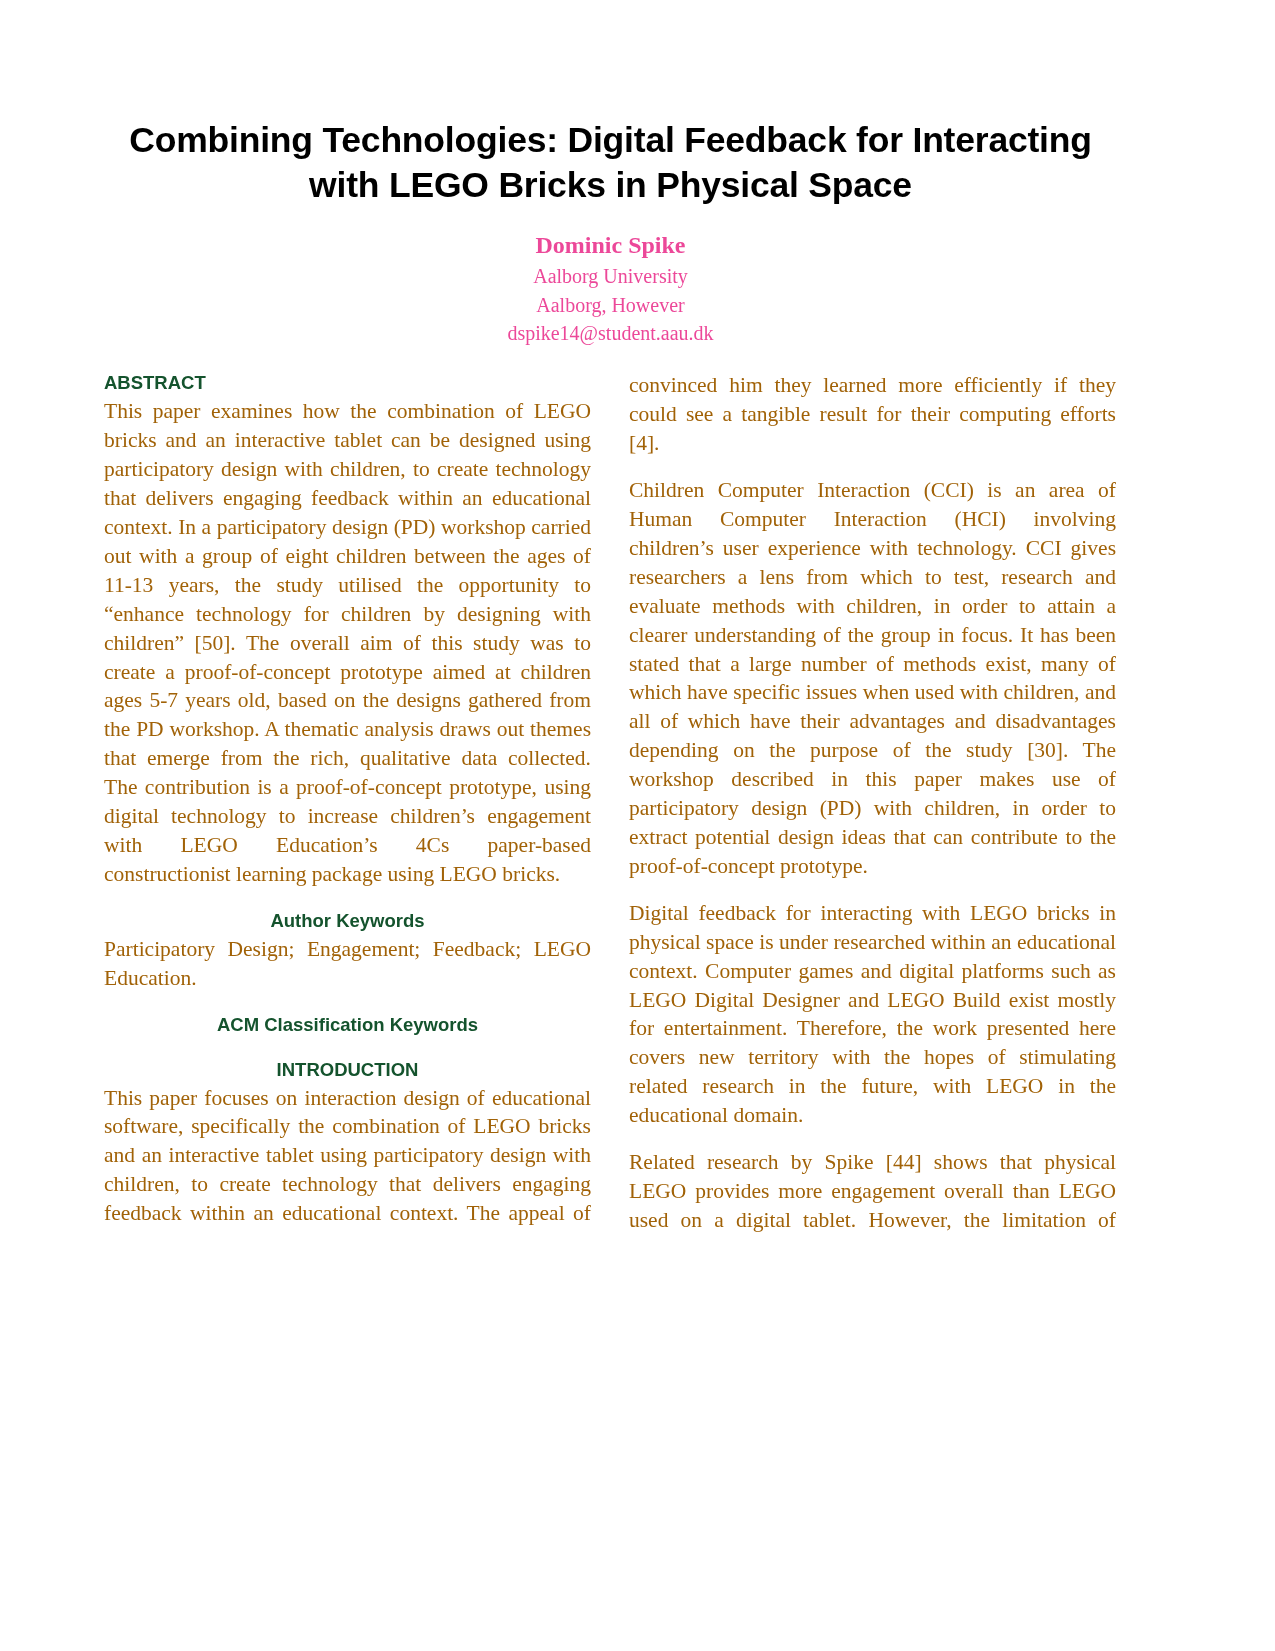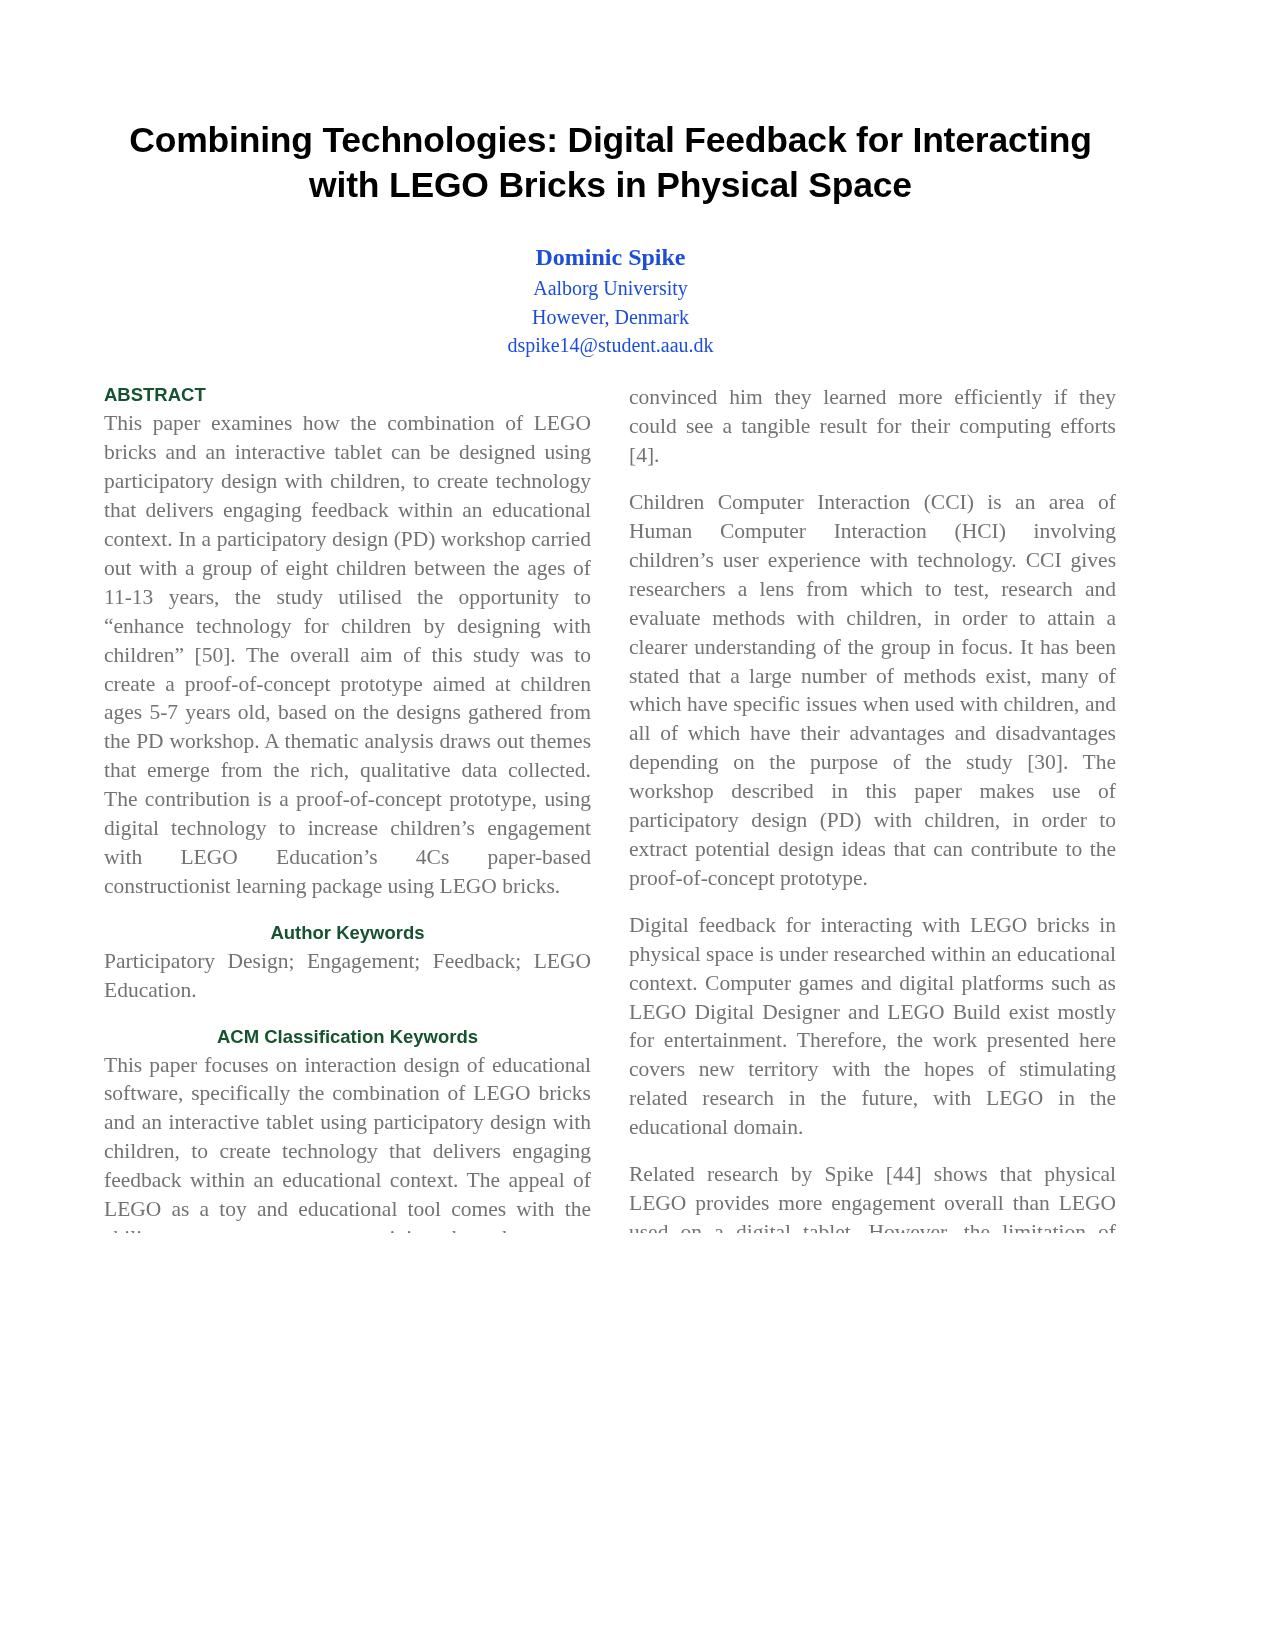--- a/index.html
+++ b/index.html
@@ -29,23 +29,23 @@
     font-size: 35.5px;
     line-height: 1.27;
     text-align: center;
     color: #000000;
     margin: 0 0 6px 0;
     letter-spacing: -0.2px;
     padding: 0 10px;
   }
   .author-block {
     text-align: center;
-    margin-top: 32px;
+    margin-top: 20px;
     font-family: "Liberation Serif", serif;
-    color: #1d4ed8;
+    color: #ec4899;
   }
   .author-name {
     font-size: 24px;
     font-weight: bold;
     line-height: 1.42;
   }
   .author-line {
     font-size: 20px;
     line-height: 1.42;
   }
@@ -69,21 +69,21 @@
   .sec-head.spaced {
     margin-top: 20px;
     text-align: center;
   }
   p.body-text {
     font-family: "Liberation Serif", serif;
     font-size: 21.5px;
     line-height: 1.345;
     text-align: justify;
     text-justify: inter-word;
-    color: #737373;
+    color: #a16207;
     margin: 0 0 0 0;
     hyphens: none;
   }
   p.body-text + p.body-text {
     margin-top: 18px;
   }
   p.body-text.tight {
     margin-top: 0;
   }
   .page-number {
@@ -101,35 +101,36 @@
 <body>
 
 <div class="page">
   <div class="content">
 
     <h1 class="paper-title">Combining Technologies: Digital Feedback for Interacting with LEGO Bricks in Physical Space</h1>
 
     <div class="author-block">
       <div class="author-name">Dominic Spike</div>
       <div class="author-line">Aalborg University</div>
-      <div class="author-line">However, Denmark</div>
+      <div class="author-line">Aalborg, However</div>
       <div class="author-line">dspike14@student.aau.dk</div>
     </div>
 
     <div class="columns">
 
       <div class="col">
         <div class="sec-head">ABSTRACT</div>
         <p class="body-text tight">This paper examines how the combination of LEGO bricks and an interactive tablet can be designed using participatory design with children, to create technology that delivers engaging feedback within an educational context. In a participatory design (PD) workshop carried out with a group of eight children between the ages of 11-13 years, the study utilised the opportunity to “enhance technology for children by designing with children” [50]. The overall aim of this study was to create a proof-of-concept prototype aimed at children ages 5-7 years old, based on the designs gathered from the PD workshop. A thematic analysis draws out themes that emerge from the rich, qualitative data collected. The contribution is a proof-of-concept prototype, using digital technology to increase children’s engagement with LEGO Education’s 4Cs paper-based constructionist learning package using LEGO bricks.</p>
 
         <div class="sec-head spaced">Author Keywords</div>
         <p class="body-text tight">Participatory Design; Engagement; Feedback; LEGO Education.</p>
 
         <div class="sec-head spaced">ACM Classification Keywords</div>
 
+        <div class="sec-head spaced">INTRODUCTION</div>
         <p class="body-text tight">This paper focuses on interaction design of educational software, specifically the combination of LEGO bricks and an interactive tablet using participatory design with children, to create technology that delivers engaging feedback within an educational context. The appeal of LEGO as a toy and educational tool comes with the ability to express ones creativity through a vast selection of themes and pieces. The LEGO Group has foundations within technology, engineering and education. They have developed a hands-on approach to play and learning supported by constructionist principles of experiential education [25]. Industries such as robotics and engineering have adopted LEGO in teaching, for example, introductory Java through LEGO Mindstorm models [3] and teaching engineering design through LEGO Mindstorms [36]. Seymour Papert is known for his work in child development and the development of LEGO Mindstorms, from which he borrows extensively Piaget’s ideas of constructivism and experiential education [4]. He expanded on these ideas with the purpose of teaching children with computers. The research Papert conducted with children</p>
       </div>
 
       <div class="col">
         <p class="body-text tight">convinced him they learned more efficiently if they could see a tangible result for their computing efforts [4].</p>
         <p class="body-text">Children Computer Interaction (CCI) is an area of Human Computer Interaction (HCI) involving children’s user experience with technology. CCI gives researchers a lens from which to test, research and evaluate methods with children, in order to attain a clearer understanding of the group in focus. It has been stated that a large number of methods exist, many of which have specific issues when used with children, and all of which have their advantages and disadvantages depending on the purpose of the study [30]. The workshop described in this paper makes use of participatory design (PD) with children, in order to extract potential design ideas that can contribute to the proof-of-concept prototype.</p>
         <p class="body-text">Digital feedback for interacting with LEGO bricks in physical space is under researched within an educational context. Computer games and digital platforms such as LEGO Digital Designer and LEGO Build exist mostly for entertainment. Therefore, the work presented here covers new territory with the hopes of stimulating related research in the future, with LEGO in the educational domain.</p>
         <p class="body-text">Related research by Spike [44] shows that physical LEGO provides more engagement overall than LEGO used on a digital tablet. However, the limitation of manipulating physical objects, particularly in completing a task, is the lack of information about its movement or previous position [27]. The user therefore, cannot assess or reflect on their actions. This study attempts to look at the contribution a digital tablet can provide, building upon the engagement of a potential future educational system, which offers various ways to represent visual information. This is achieved through PD techniques, where the ideas and themes that emerged contributed to the proof-of-concept prototype described in this paper. The prototype itself is a step forward, creating an educational system that delivers engaging feedback for children in an educational context. The current LEGO Education curriculum displays their instructions on paper. However, it must be considered that a static display of instructions cannot provide sufficient feedback to a child engaging with an educational system. Educational software often lacks effective feedback, demonstrating a one-dimensional outcome of either a wrong or right answer [16]. He further states that the user will benefit more from an explanation of their decisions</p>
       </div>
 

